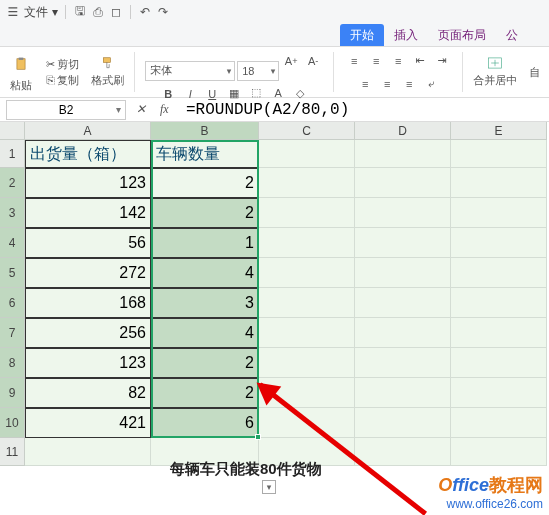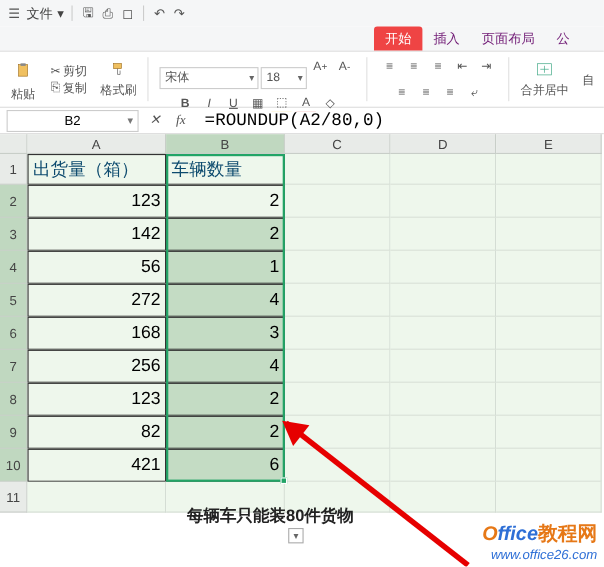--- a/index.html
+++ b/index.html
@@ -4,21 +4,21 @@
 <style>
 * { box-sizing: border-box; margin: 0; padding: 0; font-family: "Microsoft YaHei", Arial, sans-serif; }
 body { background: #fff; width: 549px; height: 515px; overflow: hidden; position: relative; }
 
 .menubar { display: flex; align-items: center; height: 24px; background: #f5f6f7; padding: 0 6px; gap: 4px; font-size: 12px; color: #444; }
 .menubar .icon { width: 14px; height: 14px; display: inline-flex; align-items: center; justify-content: center; color: #555; }
 .menubar .sep { width: 1px; height: 14px; background: #ccc; margin: 0 3px; }
 
 .tabbar { display: flex; align-items: flex-end; height: 22px; background: #f5f6f7; padding-left: 340px; font-size: 12px; }
 .tabbar .tab { padding: 3px 10px 2px; color: #701a75; }
-.tabbar .tab.active { background: #ef4444; color: #fff; border-radius: 3px 3px 0 0; }
+.tabbar .tab.active { background: #3b82f6; color: #fff; border-radius: 3px 3px 0 0; }
 
 .ribbon { display: flex; align-items: center; height: 52px; background: #fff; border-top: 1px solid #dcdcdc; border-bottom: 1px solid #dcdcdc; padding: 0 4px; gap: 4px; font-size: 11px; color: #555; }
 .ribbon .group { display: flex; flex-direction: column; align-items: center; padding: 2px 4px; }
 .ribbon .grouprow { display: flex; flex-direction: row; align-items: center; gap: 2px; }
 .ribbon .vline { width: 1px; height: 40px; background: #e0e0e0; margin: 0 2px; }
 .ribbon select, .ribbon .selbox { height: 20px; border: 1px solid #ccc; font-size: 11px; background: #fff; padding: 0 16px 0 4px; position: relative; display: inline-flex; align-items: center; margin-top: 20px; }
 .ribbon .selbox .caret { position: absolute; right: 3px; font-size: 9px; color: #666; }
 .ribbon .btn { width: 20px; height: 20px; display: inline-flex; align-items: center; justify-content: center; border: 1px solid transparent; }
 .ribbon .lbl { font-size: 11px; color: #555; margin-top: 1px; }
 .ribbon svg { width: 14px; height: 14px; }
@@ -57,21 +57,21 @@
 .arrow { position: absolute; left: 260px; top: 260px; transform: rotate(38deg); transform-origin: left center; }
 .arrow-line { width: 210px; height: 5px; background: #e60000; }
 .arrow-head { position: absolute; left: -4px; top: -9px; width: 0; height: 0; border-right: 22px solid #e60000; border-top: 12px solid transparent; border-bottom: 12px solid transparent; }
 
 .caption { position: absolute; left: 170px; top: 460px; font-size: 15px; font-weight: bold; color: #222; }
 
 .logo { position: absolute; right: 6px; bottom: 4px; text-align: right; }
 .logo .t1 { font-size: 18px; font-weight: bold; font-style: italic; }
 .logo .t1 .o { color: #e67817; } .logo .t1 .rest { color: #2e6fd6; }
 .logo .t1 .cn { color: #e67817; font-style: normal; }
-.logo .t2 { font-size: 12px; color: #2e6fd6; font-style: italic; }
+.logo .t2 { font-size: 12px; color: #2e6fd6; }
 
 .autofill-btn { position: absolute; left: 262px; top: 358px; width: 14px; height: 14px; border: 1px solid #aaa; background: #fff; font-size: 9px; display: flex; align-items: center; justify-content: center; color: #666; }
 </style>
 </head>
 <body>
 
 <div class="menubar">
   <span class="icon">☰</span>
   <span>文件</span>
   <span>▾</span>

